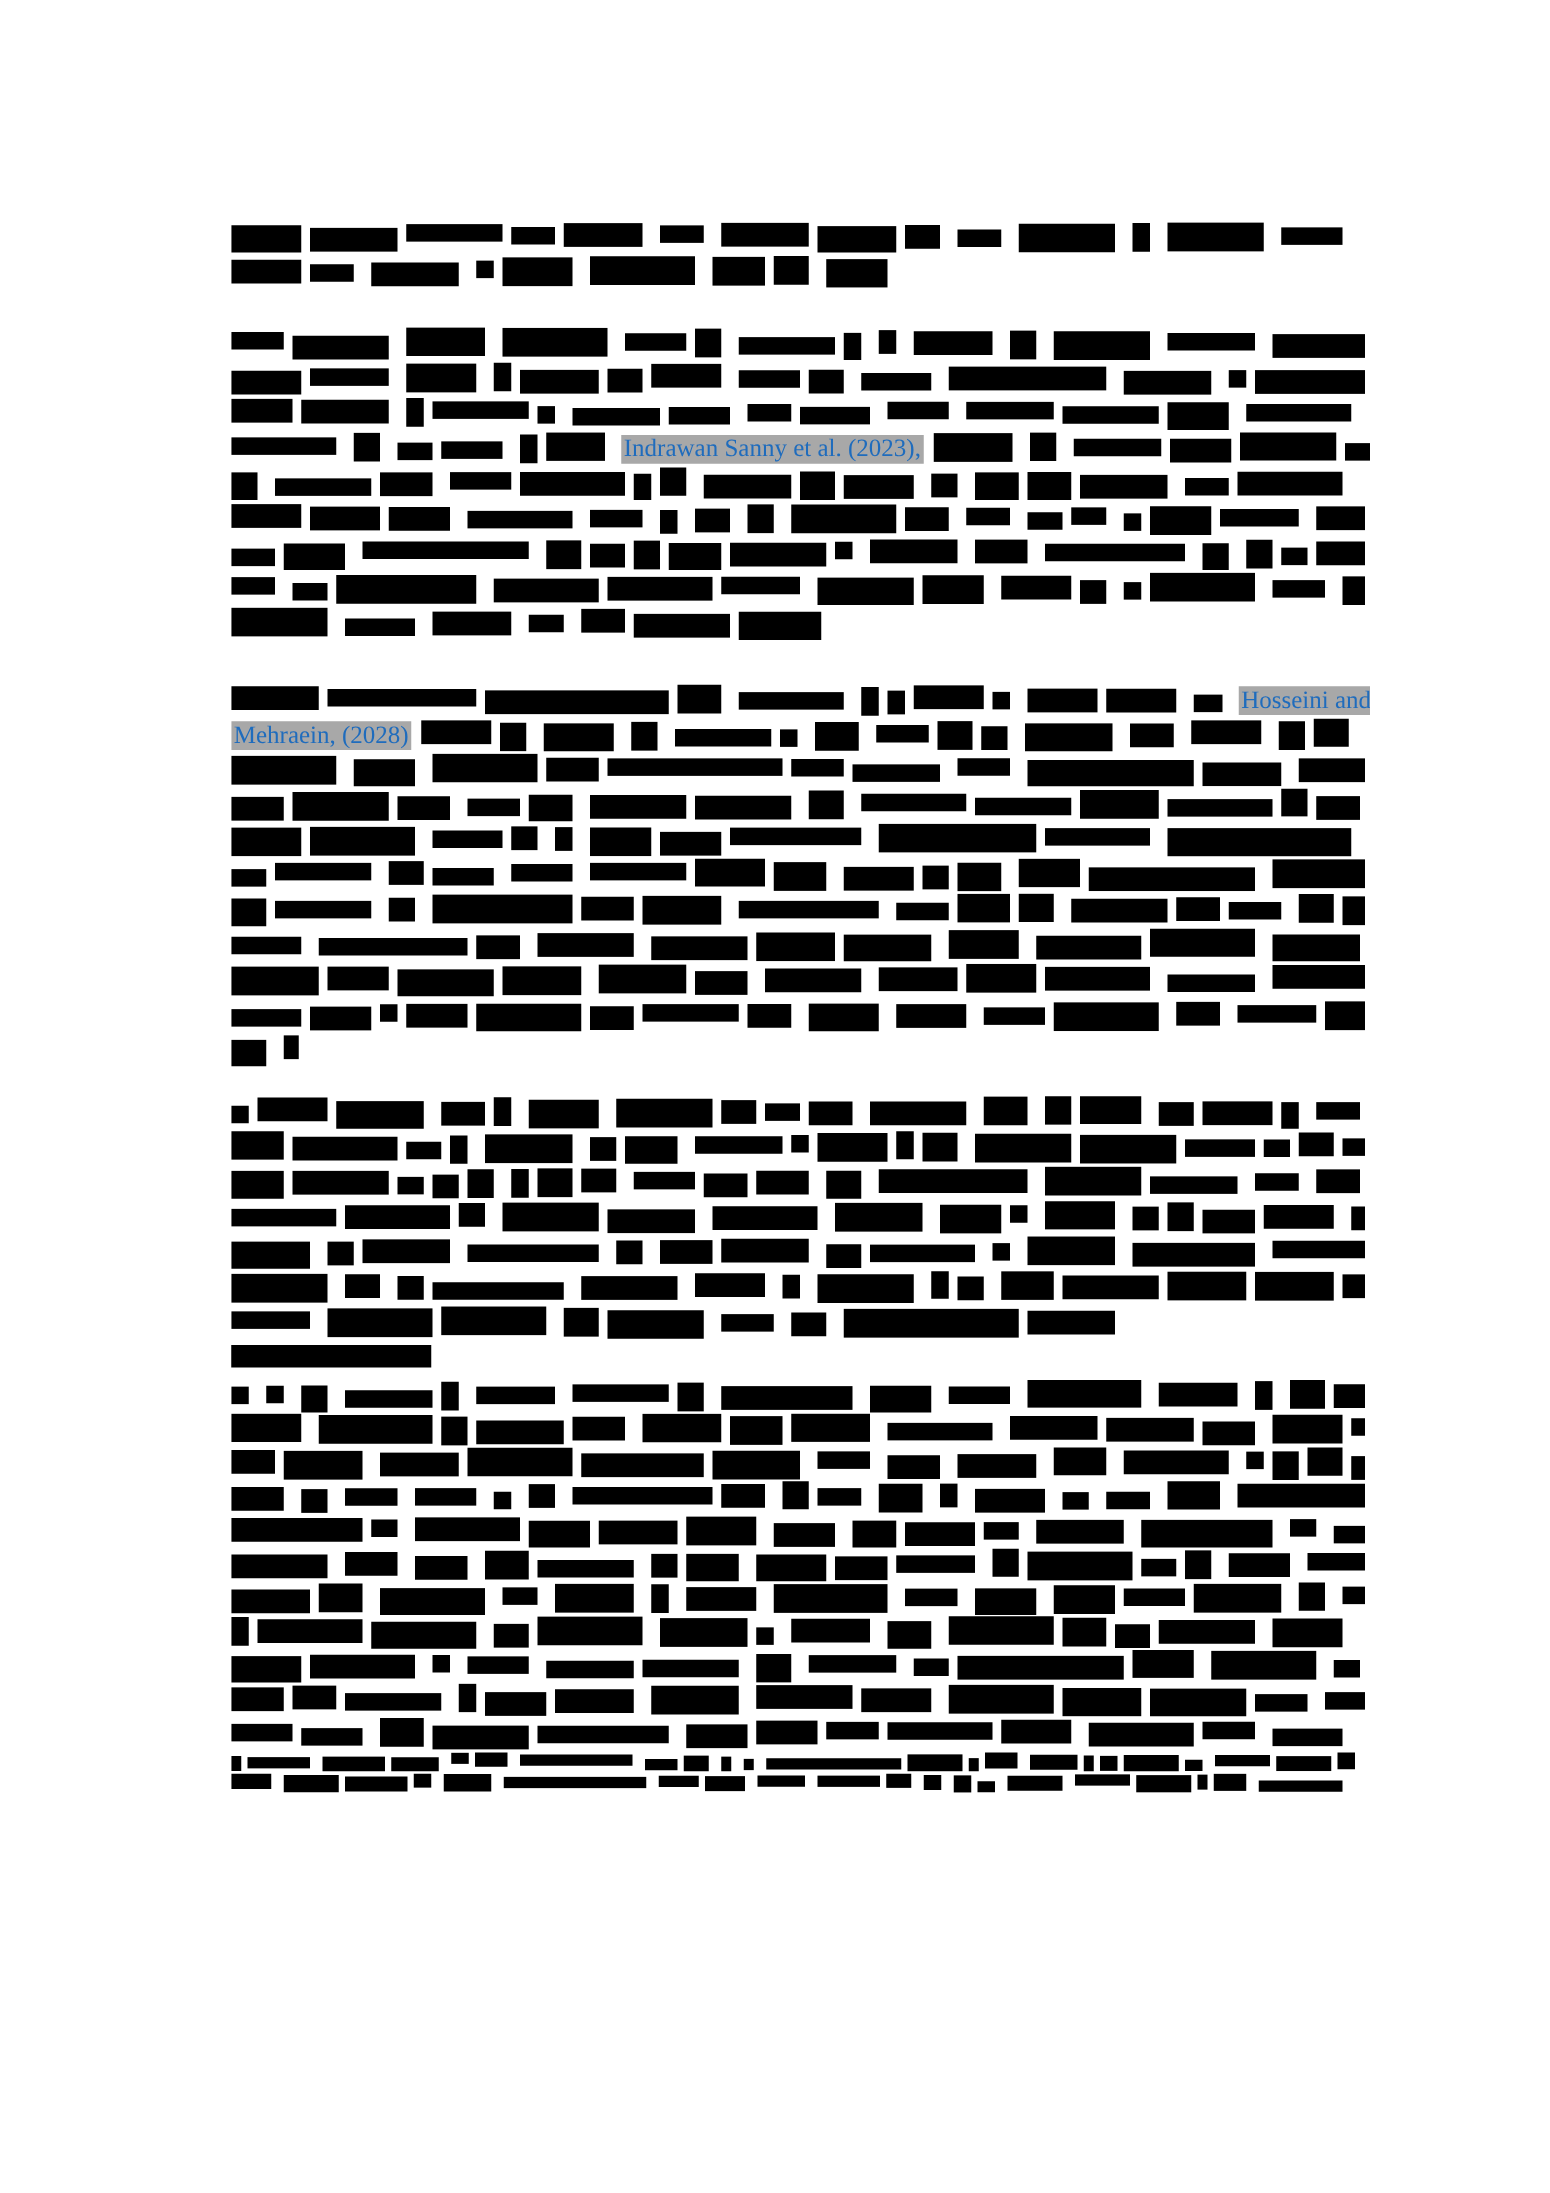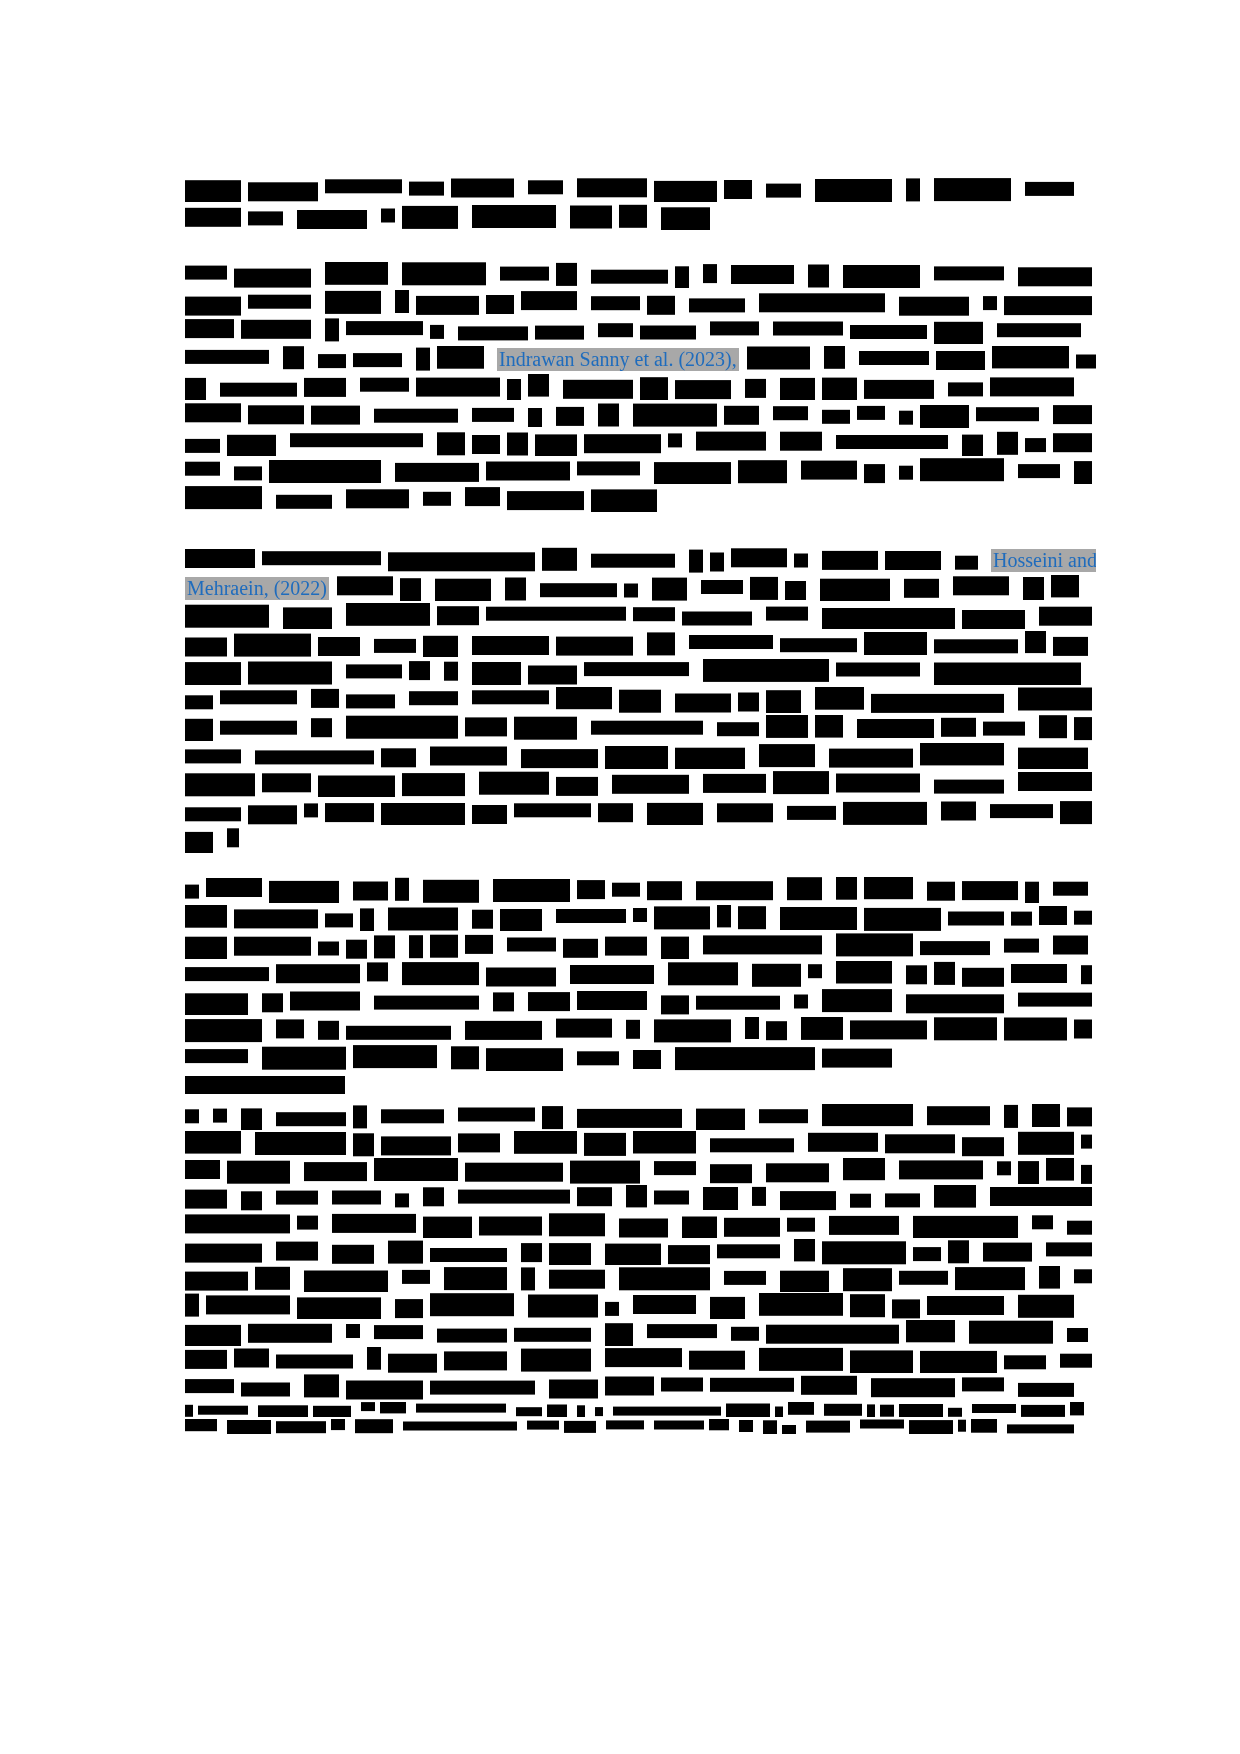--- a/index.html
+++ b/index.html
@@ -196,21 +196,21 @@
         <span class="redacted-block" style="width: 14px; height: 23px; transform: translateY(0.6px); margin-right: 7px;"></span>
         <span class="redacted-block" style="width: 14px; height: 19px; transform: translateY(1.5px); margin-right: 7px;"></span>
         <span class="redacted-block" style="width: 56px; height: 19px; transform: translateY(-2.7px); margin-right: 7px;"></span>
         <span class="redacted-block" style="width: 14px; height: 14px; transform: translateY(0.5px); margin-right: 14px;"></span>
         <span class="redacted-block" style="width: 56px; height: 19px; transform: translateY(-0.1px); margin-right: 7px;"></span>
         <span class="redacted-block" style="width: 56px; height: 19px; transform: translateY(0px); margin-right: 14px;"></span>
         <span class="redacted-block" style="width: 23px; height: 14px; transform: translateY(2.7px); margin-right: 7px;"></span>
         <a class="citation-link" style="color: rgb(31, 108, 189); background: rgb(168, 168, 168); margin-left: 6px; margin-right: 0px;">Hosseini and</a>
       </div>
       <div class="redacted-line" style="left: 185px; top: 575px; width: 911px;">
-        <a class="citation-link" style="color: rgb(31, 108, 189); background: rgb(168, 168, 168); margin-right: 8px; margin-left: 0px;">Mehraein, (2022)</a>
+        <a class="citation-link" style="color: rgb(31, 108, 189); background: rgb(168, 168, 168); margin-right: 8px; margin-left: 0px;">Mehraein, (2028)</a>
         <span class="redacted-block" style="width: 56px; height: 19px; transform: translateY(-2.7px); margin-right: 7px;"></span>
         <span class="redacted-block" style="width: 21px; height: 23px; transform: translateY(1.2px); margin-right: 14px;"></span>
         <span class="redacted-block" style="width: 56px; height: 23px; transform: translateY(1.7px); margin-right: 14px;"></span>
         <span class="redacted-block" style="width: 21px; height: 23px; transform: translateY(0.5px); margin-right: 14px;"></span>
         <span class="redacted-block" style="width: 77px; height: 14px; transform: translateY(2.2px); margin-right: 7px;"></span>
         <span class="redacted-block" style="width: 14px; height: 14px; transform: translateY(2.5px); margin-right: 14px;"></span>
         <span class="redacted-block" style="width: 35px; height: 23px; transform: translateY(0.6px); margin-right: 14px;"></span>
         <span class="redacted-block" style="width: 42px; height: 14px; transform: translateY(-1px); margin-right: 7px;"></span>
         <span class="redacted-block" style="width: 28px; height: 23px; transform: translateY(-0.1px); margin-right: 7px;"></span>
         <span class="redacted-block" style="width: 21px; height: 19px; transform: translateY(2px); margin-right: 14px;"></span>

